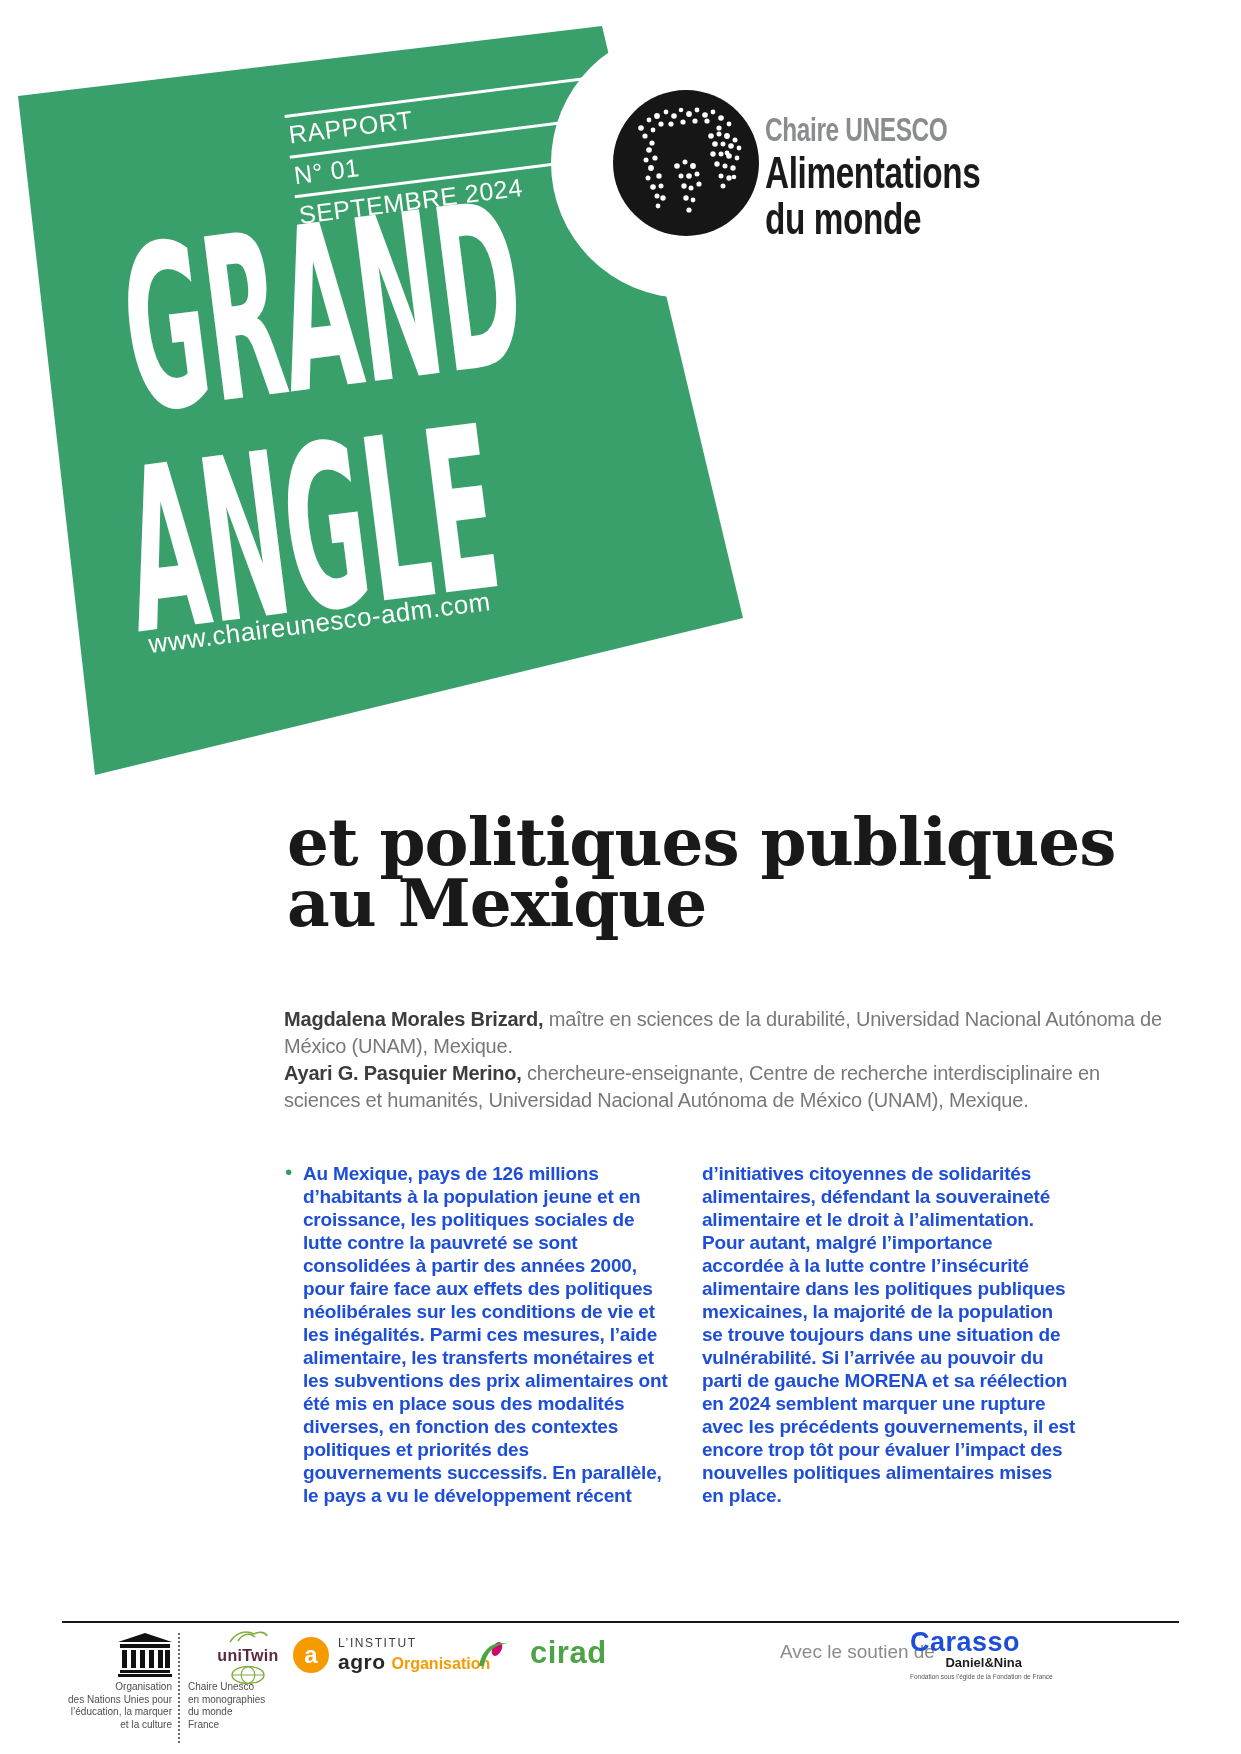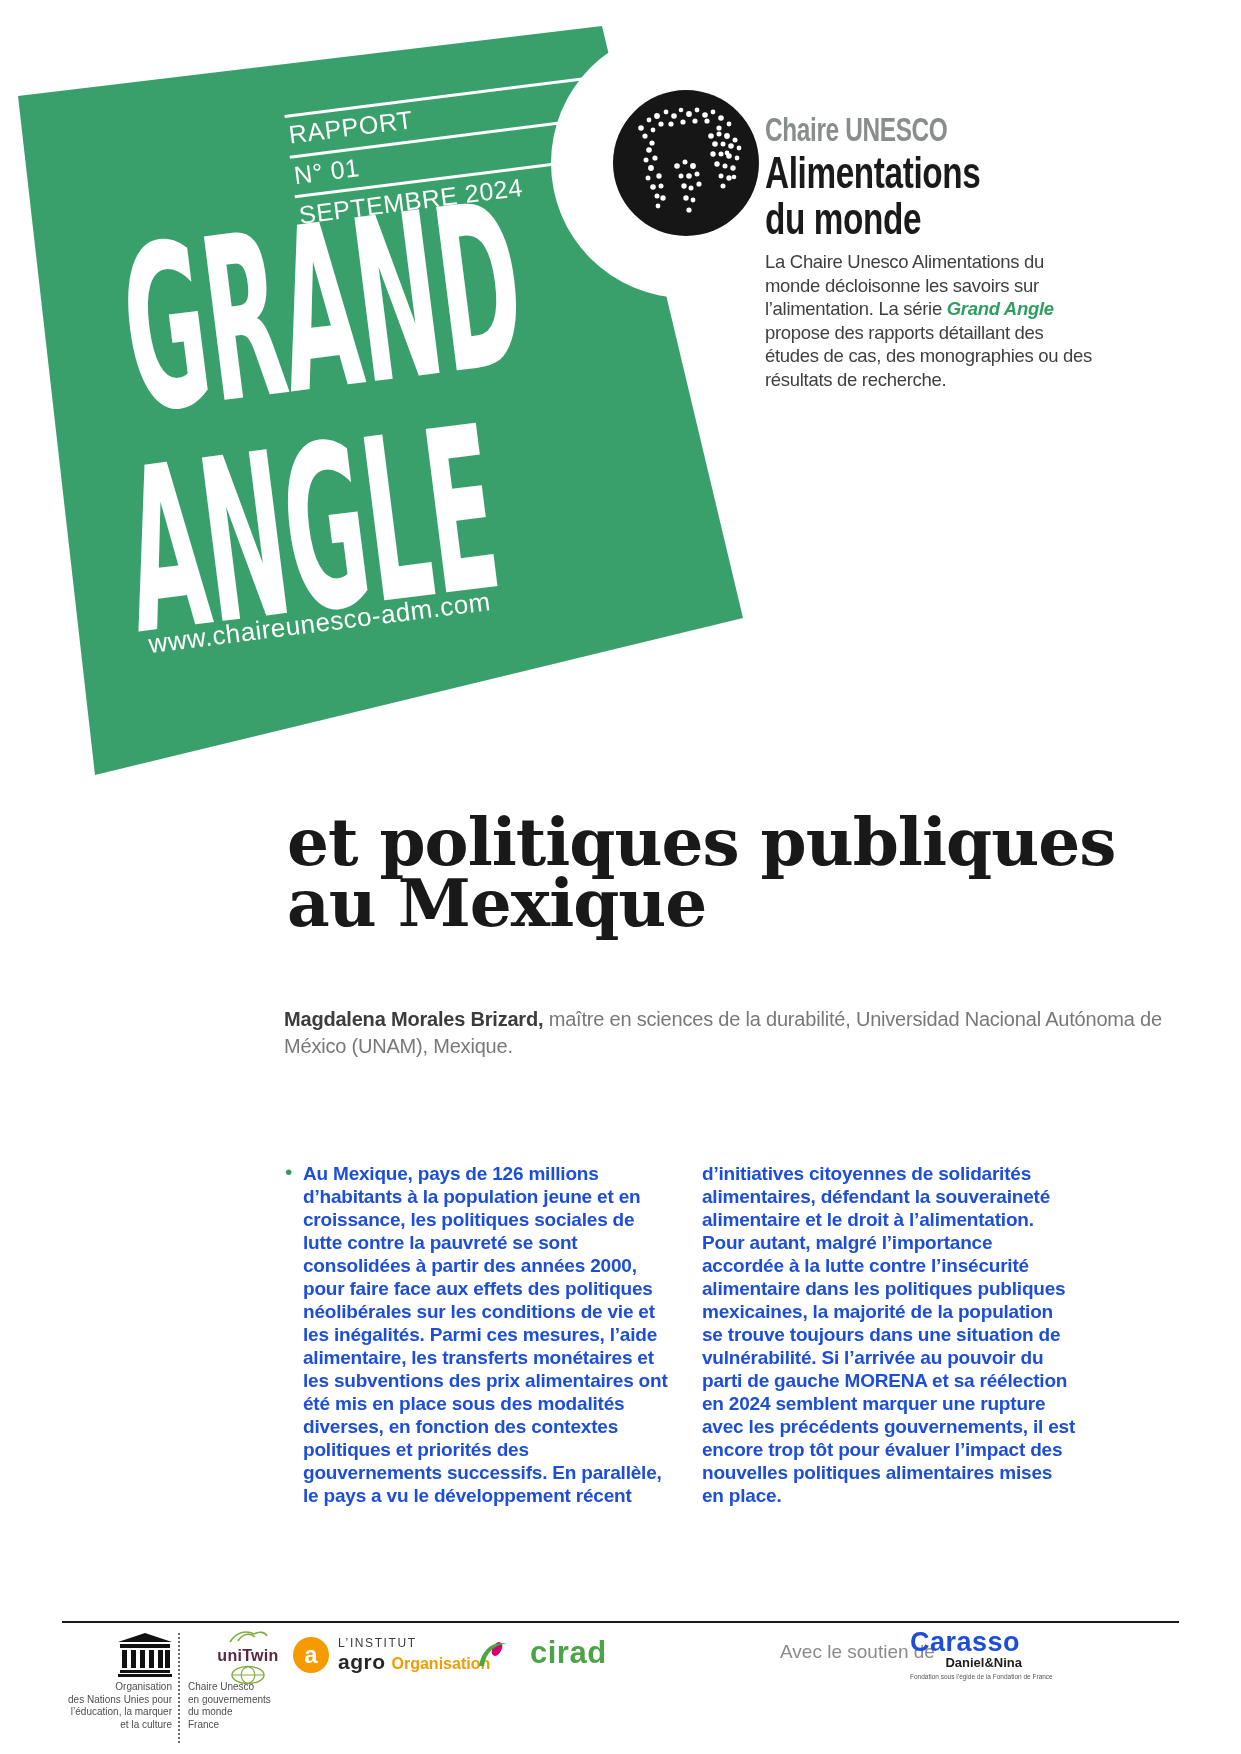--- a/index.html
+++ b/index.html
@@ -156,29 +156,29 @@
         <circle cx="114" cy="63" r="2.4"></circle>
         <circle cx="121" cy="87" r="2.3"></circle>
     </g>
   </svg>
 
   <div class="brand-text">
     <div class="brand-l brand-l1">Chaire UNESCO</div>
     <div class="brand-l brand-l2">Alimentations</div>
     <div class="brand-l brand-l3">du monde</div>
   </div>
-  <div class="intro"><span>La Chaire Unesco Alimentations du monde décloisonne les savoirs sur l’alimentation. La série </span><span class="series-name">Grand Angle</span><span> propose des rapports détaillant des études de cas, des monographies ou des résultats de recherche.</span></div>
 
   <div class="title">
     <div>et politiques publiques</div>
     <div>au Mexique</div>
   </div>
 
   <div class="authors">
     <p><span class="author-name">Magdalena Morales Brizard,</span><span> maître en sciences de la durabilité, Universidad Nacional Autónoma de México (UNAM), Mexique.</span></p>
+    <p><span class="author-name">Ayari G. Pasquier Merino,</span><span> chercheure-enseignante, Centre de recherche interdisciplinaire en sciences et humanités, Universidad Nacional Autónoma de México (UNAM), Mexique.</span></p>
   </div>
 
   <span class="bullet">•</span>
   <div class="abstract col1">Au Mexique, pays de 126 millions d’habitants à la population jeune et en croissance, les politiques sociales de lutte contre la pauvreté se sont consolidées à partir des années 2000, pour faire face aux effets des politiques néolibérales sur les conditions de vie et les inégalités. Parmi ces mesures, l’aide alimentaire, les transferts monétaires et les subventions des prix alimentaires ont été mis en place sous des modalités diverses, en fonction des contextes politiques et priorités des gouvernements successifs. En parallèle, le pays a vu le développement récent</div>
   <div class="abstract col2">d’initiatives citoyennes de solidarités alimentaires, défendant la souveraineté alimentaire et le droit à l’alimentation. Pour autant, malgré l’importance accordée à la lutte contre l’insécurité alimentaire dans les politiques publiques mexicaines, la majorité de la population se trouve toujours dans une situation de vulnérabilité. Si l’arrivée au pouvoir du parti de gauche MORENA et sa réélection en 2024 semblent marquer une rupture avec les précédents gouvernements, il est encore trop tôt pour évaluer l’impact des nouvelles politiques alimentaires mises en place.</div>
 
   <div class="footer-rule"></div>
 
   <svg class="unesco-logo" width="54" height="44" viewBox="0 0 54 44">
     <g fill="#111111">
@@ -208,21 +208,21 @@
       <path d="M2,13 C8,3 18,1 26,5 M10,12 C14,5 22,3 27,8 M26,5 C31,2 37,3 39,7" stroke="#7fae3e" stroke-width="1.6" fill="none"></path>
     </svg>
     <div class="unitwin-name">uniTwin</div>
     <svg width="36" height="20" viewBox="0 0 36 20">
       <ellipse cx="18" cy="10" rx="16" ry="8.5" stroke="#7fae3e" stroke-width="1.4" fill="none"></ellipse>
       <path d="M2,10 H34 M18,1.5 C9,4 9,16 18,18.5 M18,1.5 C27,4 27,16 18,18.5" stroke="#7fae3e" stroke-width="1.2" fill="none"></path>
     </svg>
   </div>
   <div class="unitwin-caption">
     <div>Chaire Unesco</div>
-    <div>en gouvernements</div>
+    <div>en monographies</div>
     <div>du monde</div>
     <div>France</div>
   </div>
 
   <div class="agro">
     <div class="agro-circle">a</div>
     <div>
       <div class="agro-l1">L’INSTITUT</div>
       <div class="agro-row">
         <span class="agro-l2">agro</span>

